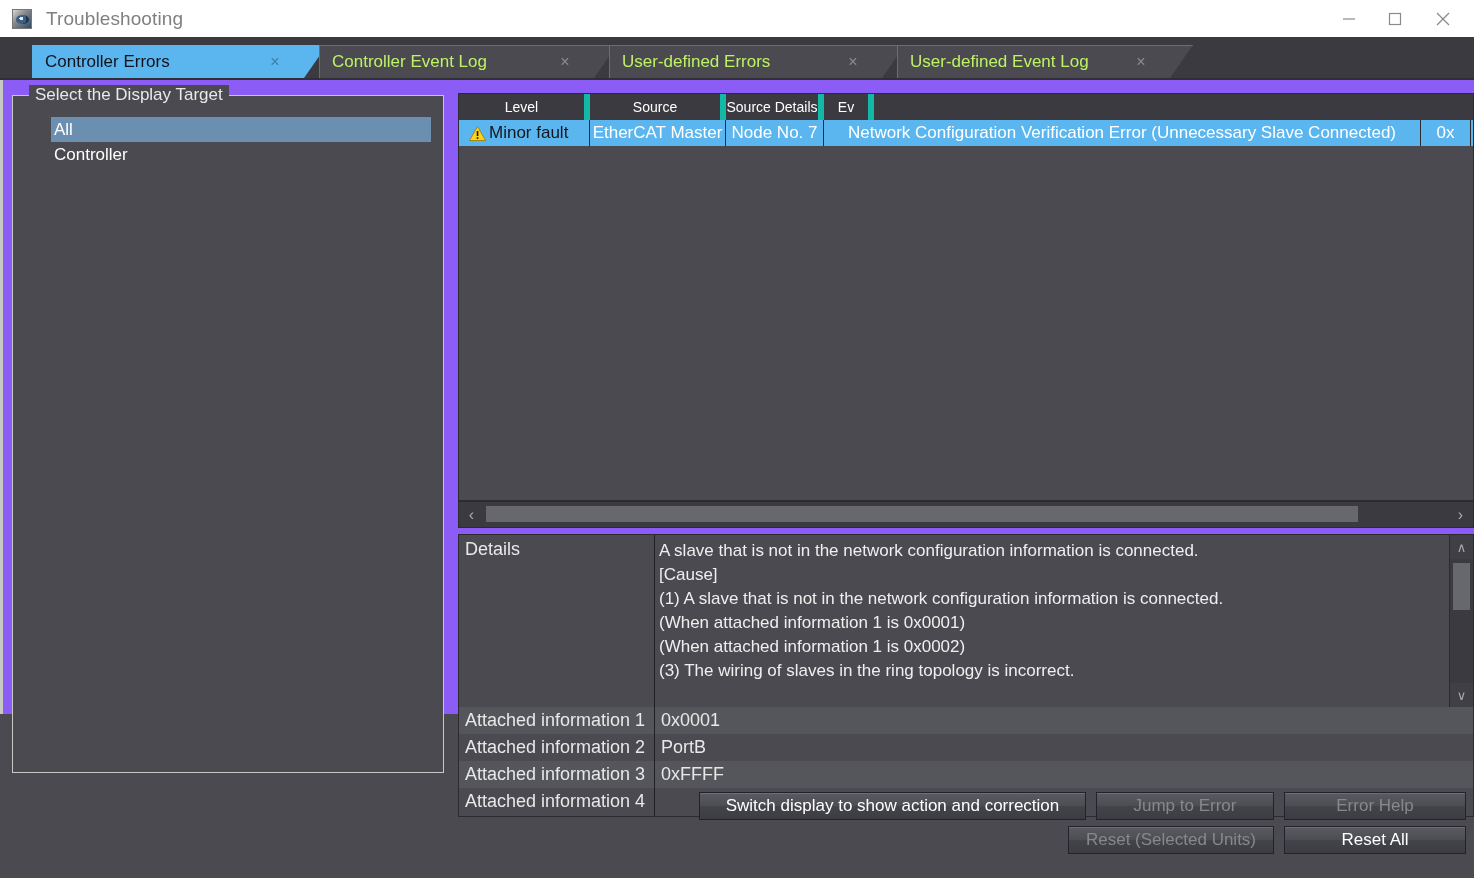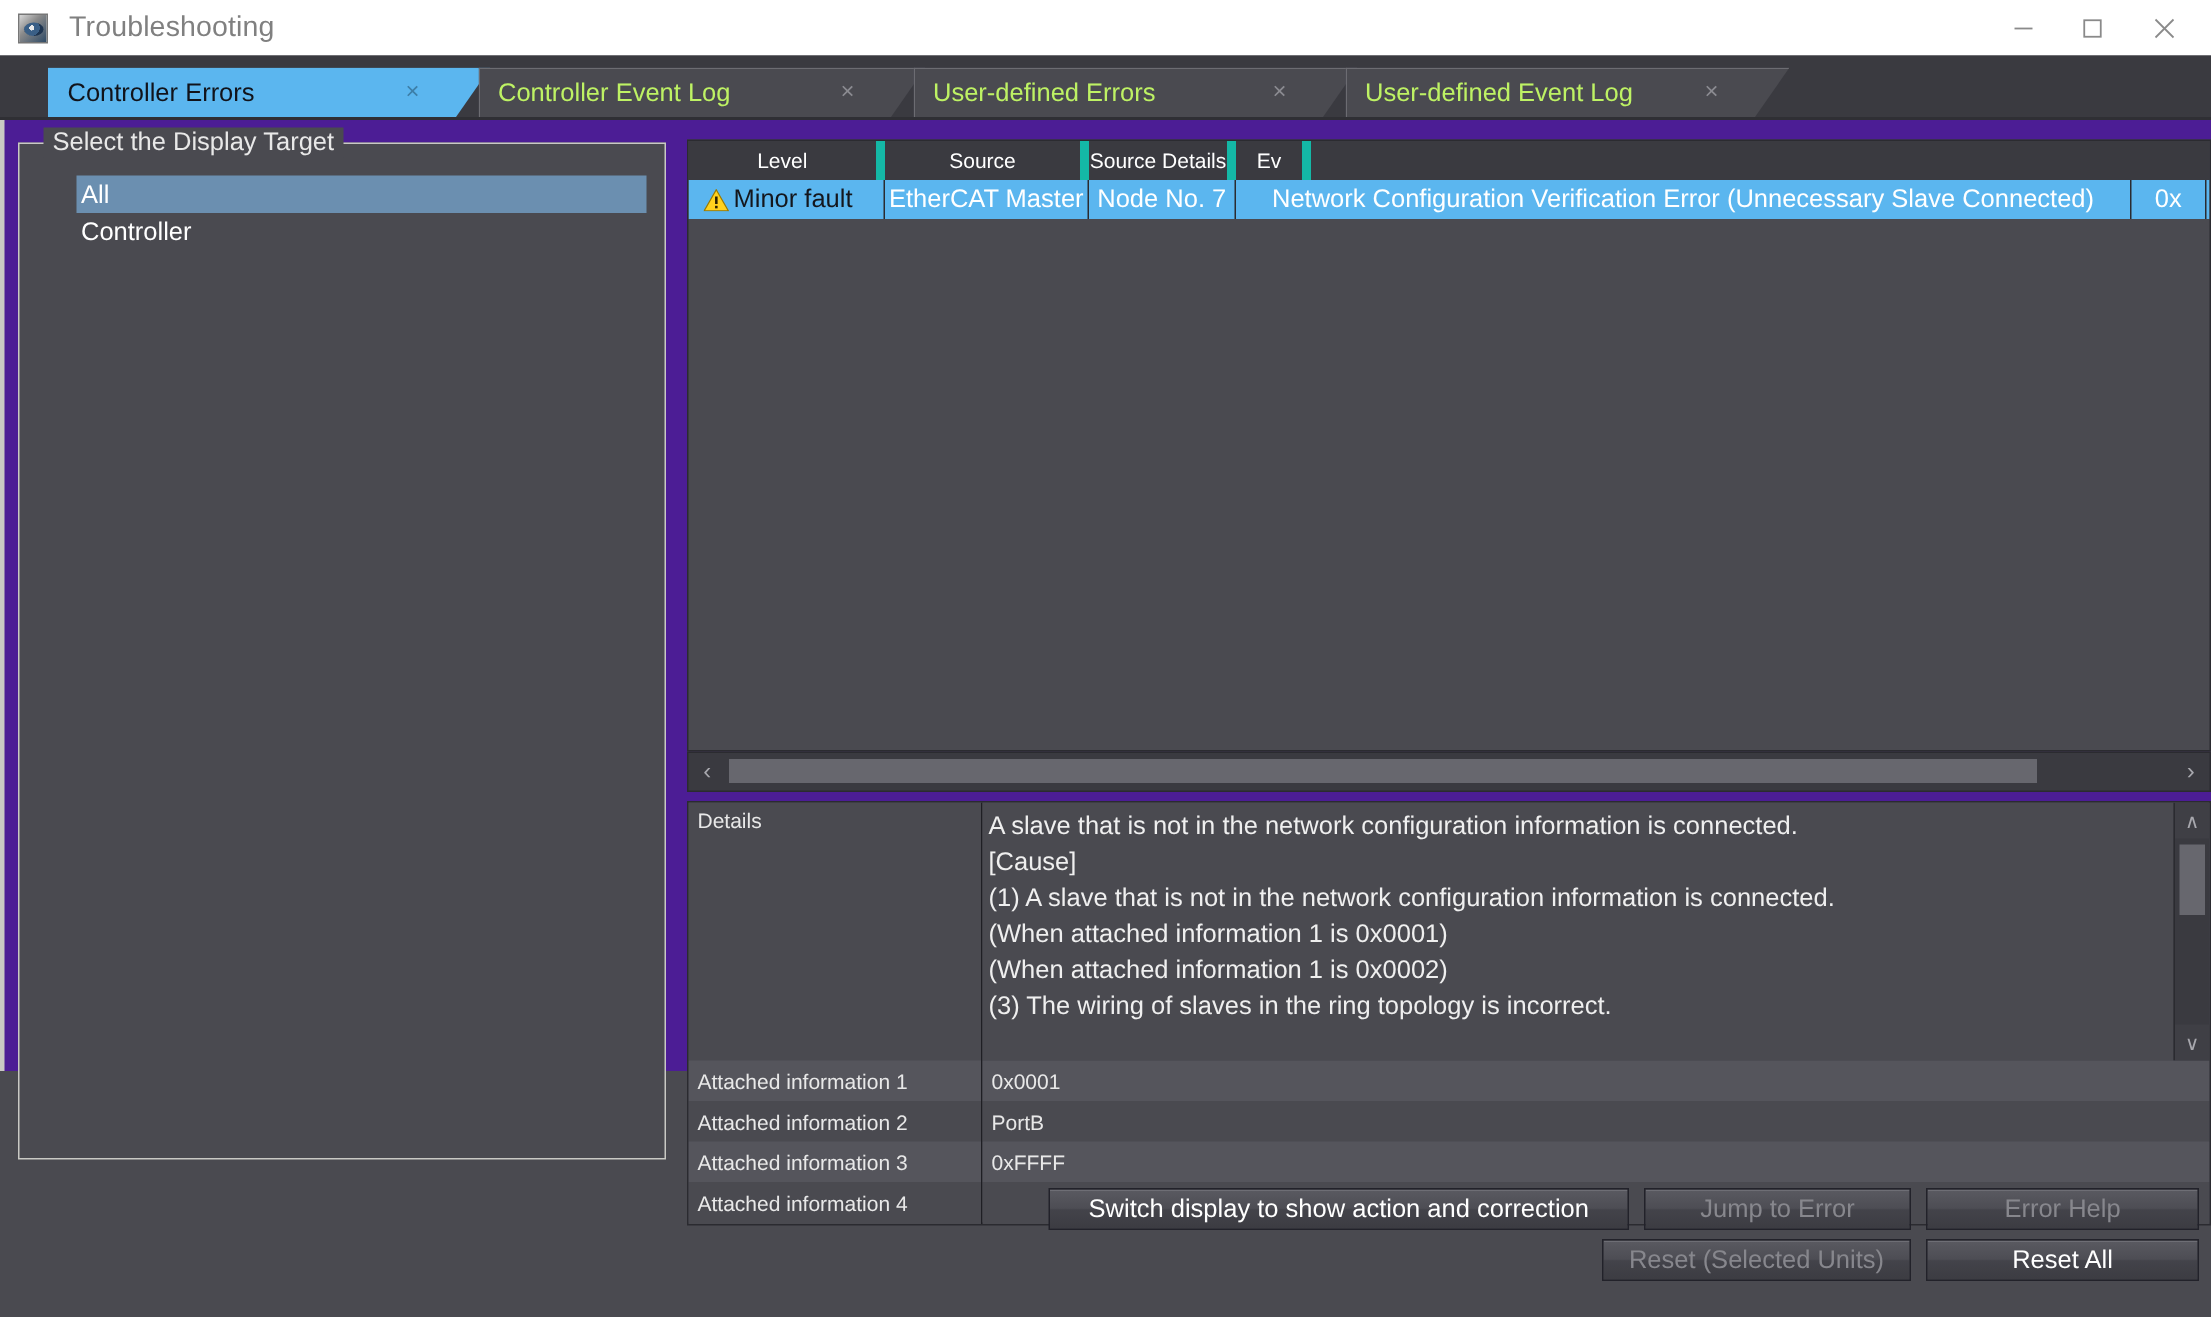--- a/index.html
+++ b/index.html
@@ -107,21 +107,21 @@
   #tab3 { width: 273px; }
   #tab0 .tab-close { margin-left:auto; }
   #tab1 .tab-close { margin-left:auto; }
   #tab2 .tab-close { margin-left:auto; }
   #tab3 .tab-close { margin-left:auto; }
 
   
   #body {
     position: relative;
     height: 634px;
-    background: #4c1d95;
+    background: #8b5cf6;
     border-left: 3px solid #c9c9c4;
   }
 
   
   #groupbox {
     position: absolute;
     left: 9px; top: 15px;
     width: 432px; height: 678px;
     border: 1px solid #c9c9c4;
     background: #4a4a50;
@@ -230,21 +230,21 @@
     border: 1px solid #2b2b30;
     background: #4a4a50;
     display: flex;
     overflow: hidden;
   }
   #details-left { width: 196px; border-right: 1px solid #1f1f24; flex: 0 0 auto; }
   #details-right { flex: 1 1 auto; position: relative; }
   .drow-l, .drow-r {
     height: 27px;
     display: flex; align-items: center;
-    font-size: 14px; color: #e8e8e8;
+    font-size: 18px; color: #e8e8e8;
     padding-left: 6px;
     white-space: nowrap;
   }
   .drow-l.tall { height: 172px; align-items: flex-start; padding-top: 4px; }
   .stripe-a { background: #55555c; }
   .stripe-b { background: #4a4a50; }
   #details-text {
     height: 172px;
     overflow: hidden;
     padding: 4px 0 0 4px;

